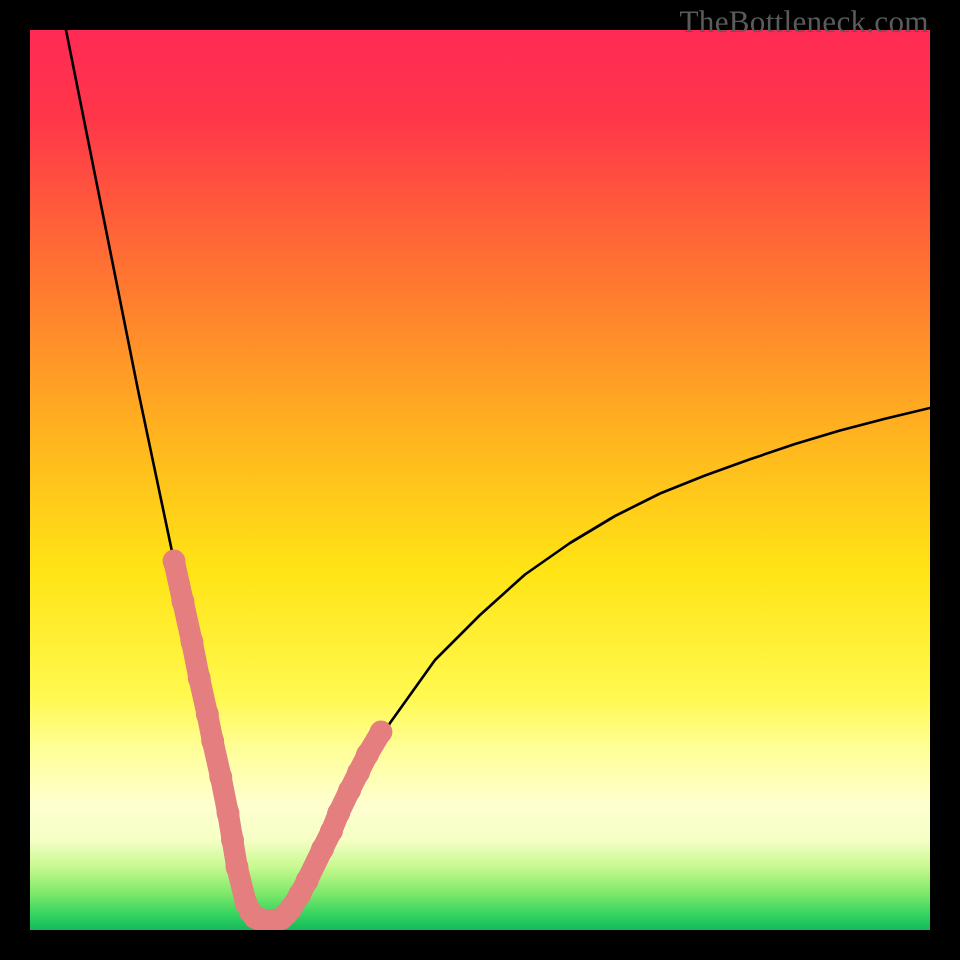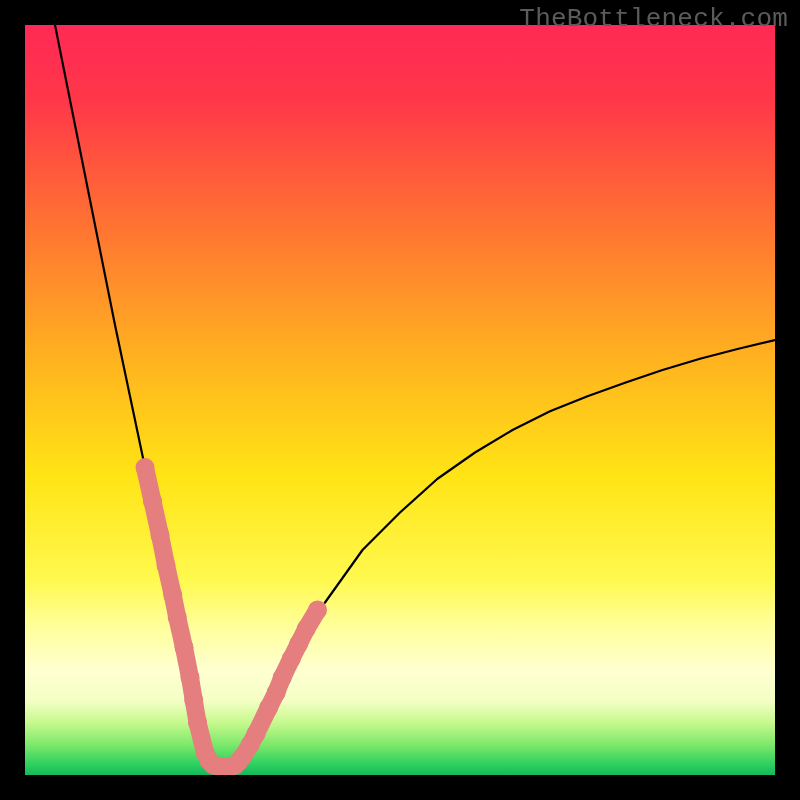--- a/index.html
+++ b/index.html
@@ -19,26 +19,26 @@
   .plot {
     position: absolute;
     left: 25px;
     top: 25px;
     width: 750px;
     height: 750px;
   }
   .watermark {
     position: absolute;
     top: 4px;
-    right: 12px;
+    right: 26px;
     color: #5b5b5b;
     font-size: 26px;
     font-weight: 400;
     letter-spacing: 0.2px;
-    font-family: Liberation Mono, monospace;
+    font-family: Liberation Serif, serif;
   }
 </style>
 </head>
 <body>
 
 <div class="frame">
   <svg class="plot" viewBox="0 0 750 750" preserveAspectRatio="none">
     <defs>
       <linearGradient id="bg-grad" x1="0" y1="0" x2="0" y2="1">
 

